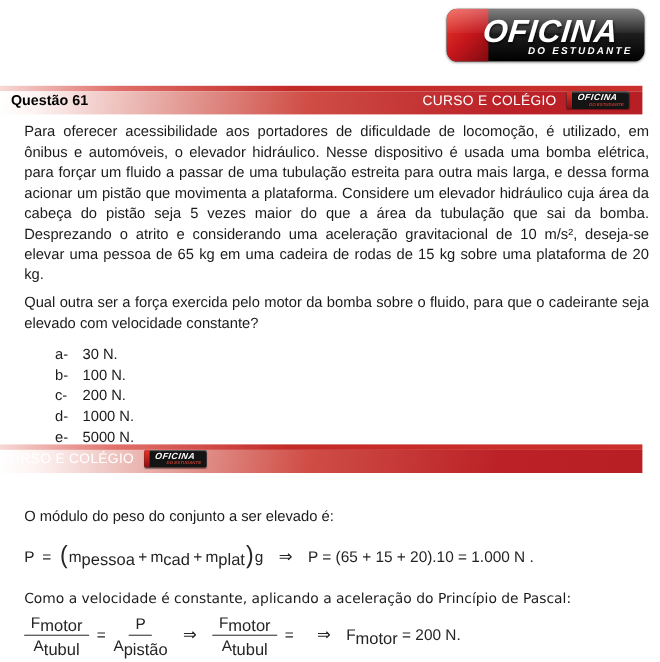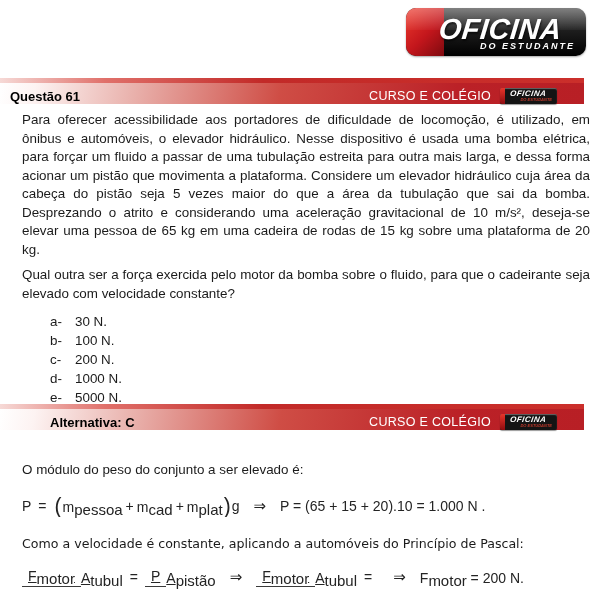--- a/index.html
+++ b/index.html
@@ -38,26 +38,26 @@
 
   
   .banner { position:absolute; left:0; width:584px; }
   .banner-q { top:78px; }
   .banner-a { top:404px; }
   .banner-stripe {
     height:5px;
     background:linear-gradient(to right,#f6d9d6 0%,#e0706a 18%,#c22a28 45%,#cb2f2b 100%);
   }
   .banner-main {
-    height:21px; display:flex; align-items:flex-end; justify-content:space-between;
+    height:21px; display:flex; align-items:flex-start; justify-content:space-between;
     background:linear-gradient(100deg,#ffffff 0%,#fdf3f2 6%,#eab5b0 22%,#cf4d45 48%,#bb2127 78%,#b81f25 100%);
   }
   .banner-title { font-weight:bold; font-size:13px; color:#000; padding-left:10px; white-space:nowrap; }
   .banner-a .banner-title { padding-left:50px; }
-  .banner-right { display:flex; align-items:center; gap:9px; padding-right:27px; }
+  .banner-right { display:flex; align-items:center; gap:9px; padding-right:12px; }
   .banner-right-label { color:#ffffff; font-size:12.5px; letter-spacing:.3px; white-space:nowrap; }
   .mini-logo {
     position:relative; width:57px; height:16px; background:#141414; border-radius:2px;
     display:flex; flex-direction:column; align-items:center; justify-content:center;
     box-shadow:inset 0 1px 1px rgba(255,255,255,.35), 0 1px 1px rgba(0,0,0,.4);
     overflow:hidden;
   }
   .mini-logo-red { position:absolute; left:0; top:0; bottom:0; width:5px;
     background:linear-gradient(180deg,#e8352a,#8d0c10); }
   .mini-logo-title { font-style:italic; font-weight:bold; font-size:8px; letter-spacing:.5px;
@@ -78,21 +78,21 @@
   .solution { position:absolute; left:22px; right:26px; top:462px; font-size:13.4px; color:#1b1b1b; }
   .sol-intro { }
   .pascal-intro { margin-top:15px; font-family:"DejaVu Sans", sans-serif; font-size:12.6px; }
   .formula { display:flex; align-items:center; color:#242424; font-size:14px; }
   .formula-weight { margin-top:14px; height:30px; }
   .formula-pascal { margin-top:5px; height:42px; }
   .sub { font-size:15px; position:relative; bottom:-3px; letter-spacing:0;margin-top:36px; }
   .big-paren { font-size:21px; font-weight:400; transform:scaleY(1.08); padding:0 1px; position:relative; top:-1px; }
   .arrow { font-size:15px; margin:0 14px; color:#242424; }
   .op { margin:0 3px; }
-  .frac { display:inline-flex; align-items:center;text-decoration:underline; }
+  .frac { display:inline-flex; flex-direction:column; align-items:center; }
   .frac .num { padding:0 6px 2px; border-bottom:1.4px solid #3a3a3a; text-align:center; }
   .frac .den { padding-top:1px; text-align:left; }
   .eq { margin:0 7px; }
   .result { white-space:nowrap; }
 </style>
 </head>
 <body>
 
 <div id="page">
 
@@ -141,21 +141,20 @@
       <li class="option-row">
         <span class="option-letter">e-</span>
         <span class="option-text">5000 N.</span>
       </li>
     </ul>
   </div>
 
   <div class="banner banner-a">
     <div class="banner-stripe"></div>
     <div class="banner-main">
-      <span class="banner-title">Alternativa: C</span>
       <span class="banner-right">
         <span class="banner-right-label">CURSO E COLÉGIO</span>
         <span class="mini-logo">
           <span class="mini-logo-red"></span>
           <span class="mini-logo-title">OFICINA</span>
           <span class="mini-logo-subtitle">DO ESTUDANTE</span>
         </span>
       </span>
     </div>
   </div>
@@ -171,21 +170,21 @@
       <span class="op">+</span>
       <span><span>m</span><span class="sub">cad</span></span>
       <span class="op">+</span>
       <span><span>m</span><span class="sub">plat</span></span>
       <span class="big-paren">)</span>
       <span>g</span>
       <span class="arrow">⇒</span>
       <span>P = (65 + 15 + 20).10 = 1.000 N .</span>
     </div>
 
-    <p class="pascal-intro">Como a velocidade é constante, aplicando a automóveis do Princípio de Pascal:</p>
+    <p class="pascal-intro">Como a velocidade é constante, aplicando a aceleração do Princípio de Pascal:</p>
 
     <div class="formula formula-pascal">
       <span class="frac">
         <span class="num"><span>F</span><span class="sub">motor</span></span>
         <span class="den"><span>A</span><span class="sub">tubul</span></span>
       </span>
       <span class="eq">=</span>
       <span class="frac">
         <span class="num"><span>P</span></span>
         <span class="den"><span>A</span><span class="sub">pistão</span></span>

